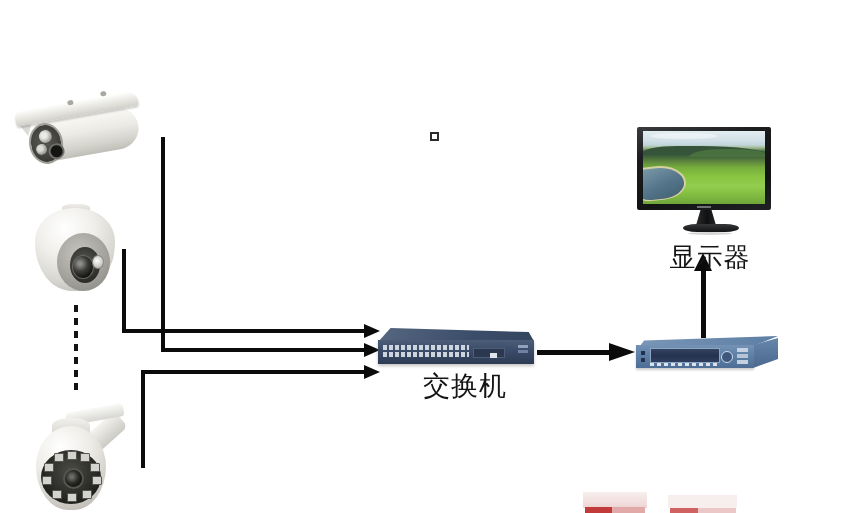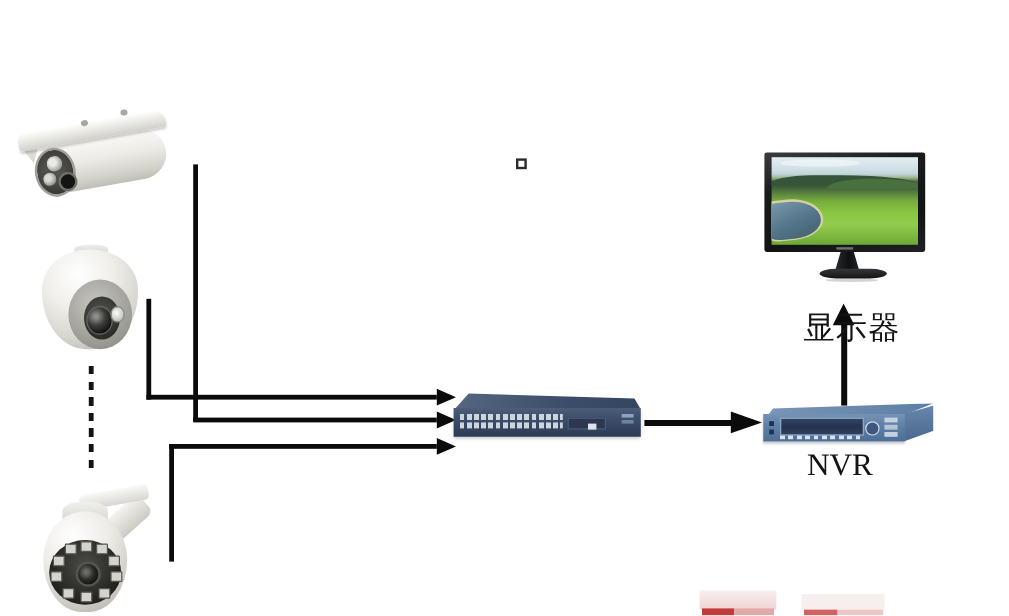--- a/index.html
+++ b/index.html
@@ -2,21 +2,21 @@
 <html style="--line: #0b0b0b; --switch_body: #3c4d6b; --nvr_body: #5e80a7; --monitor_bezel: #17181a; --watermark_red: #c23b3b;"><head>
 <meta charset="utf-8">
 <style>
 html,body{margin:0;padding:0}
 .page{position:relative;width:841px;height:513px;background:#ffffff;overflow:hidden;font-family:"Liberation Sans",sans-serif}
 .abs{position:absolute}
 .title{left:288px;top:46px;width:380px;font-size:36px;color:#1b1b1b;letter-spacing:0;white-space:nowrap;font-family:"Liberation Serif","DejaVu Serif",serif}
 .devlabel{color:#141414;text-align:center;font-family:"Liberation Serif","DejaVu Serif",serif}
 .lbl-switch{left:415px;top:368px;width:100px;font-size:27px;letter-spacing:1px}
 .lbl-nvr{left:660px;top:373px;width:80px;font-size:26px}
-.lbl-monitor{left:666px;top:256px;width:88px;font-size:26px;letter-spacing:1px}
+.lbl-monitor{left:666px;top:240px;width:88px;font-size:26px;letter-spacing:1px}
 
 .line{background:var(--line,#0b0b0b)}
 .arr-r{width:0;height:0;border-top:7px solid transparent;border-bottom:7px solid transparent;border-left:16px solid var(--line,#0b0b0b)}
 .arr-u{width:0;height:0;border-left:9px solid transparent;border-right:9px solid transparent;border-bottom:18px solid var(--line,#0b0b0b)}
 .dotted{left:74px;top:305px;width:4px;height:85px;background:repeating-linear-gradient(180deg,#131313 0 7px,rgba(0,0,0,0) 7px 13px)}
 
 .bullet{left:18px;top:86px;width:134px;height:84px;transform:rotate(-10deg)}
 .bl-lip{left:2px;top:26px;width:14px;height:14px;clip-path:polygon(0 0,100% 0,55% 100%);background:#dcdbd5}
 .bl-body{left:14px;top:27px;width:106px;height:42px;border-radius:12px 22px 22px 12px/14px 21px 21px 14px;background:linear-gradient(180deg,#f7f6f2 12%,#ebeae5 45%,#d4d3cc 78%,#bfbeb7)}
 .bl-hood{left:0;top:14px;width:124px;height:15px;border-radius:6px 10px 3px 3px;background:linear-gradient(180deg,#fefefc,#e6e5e0 55%,#d0cfc9);box-shadow:0 2px 2px rgba(0,0,0,.18)}
@@ -160,37 +160,37 @@
 
   <div class="abs sw-top"></div>
   <div class="abs sw-front">
     <div class="sw-prow r1"></div>
     <div class="sw-prow r2"></div>
     <div class="abs sw-slot"></div>
     <div class="abs sw-port2"></div>
     <div class="abs sw-led1"></div>
     <div class="abs sw-led2"></div>
   </div>
+  <div class="abs devlabel lbl-switch">交换机</div>
 
   <div class="abs line" style="left:537px;top:350px;width:74px;height:5px"></div>
   <div class="abs" style="left:609px;top:343px;width:0;height:0;border-top:9px solid transparent;border-bottom:9px solid transparent;border-left:26px solid var(--line,#0b0b0b)"></div>
 
   <div class="abs nvr-top"></div>
   <div class="abs nvr-side"></div>
   <div class="abs nvr-front">
     <div class="abs nvr-display"></div>
     <div class="abs nvr-dash"></div>
     <div class="abs nvr-bround"></div>
     <div class="abs nvr-b1"></div>
     <div class="abs nvr-b2"></div>
     <div class="abs nvr-b3"></div>
     <div class="abs nvr-dot1"></div>
     <div class="abs nvr-dot2"></div>
   </div>
-  <div class="abs devlabel lbl-nvr">NVR</div>
 
   <div class="abs line" style="left:701px;top:270px;width:5px;height:68px"></div>
   <div class="abs arr-u" style="left:694px;top:253px"></div>
 
   <div class="abs mon-bezel">
     <div class="abs mon-screen">
       <div class="abs mon-cloud"></div>
       <div class="abs mon-ridge"></div>
       <div class="abs mon-ridge2"></div>
       <div class="abs mon-sand"></div>

